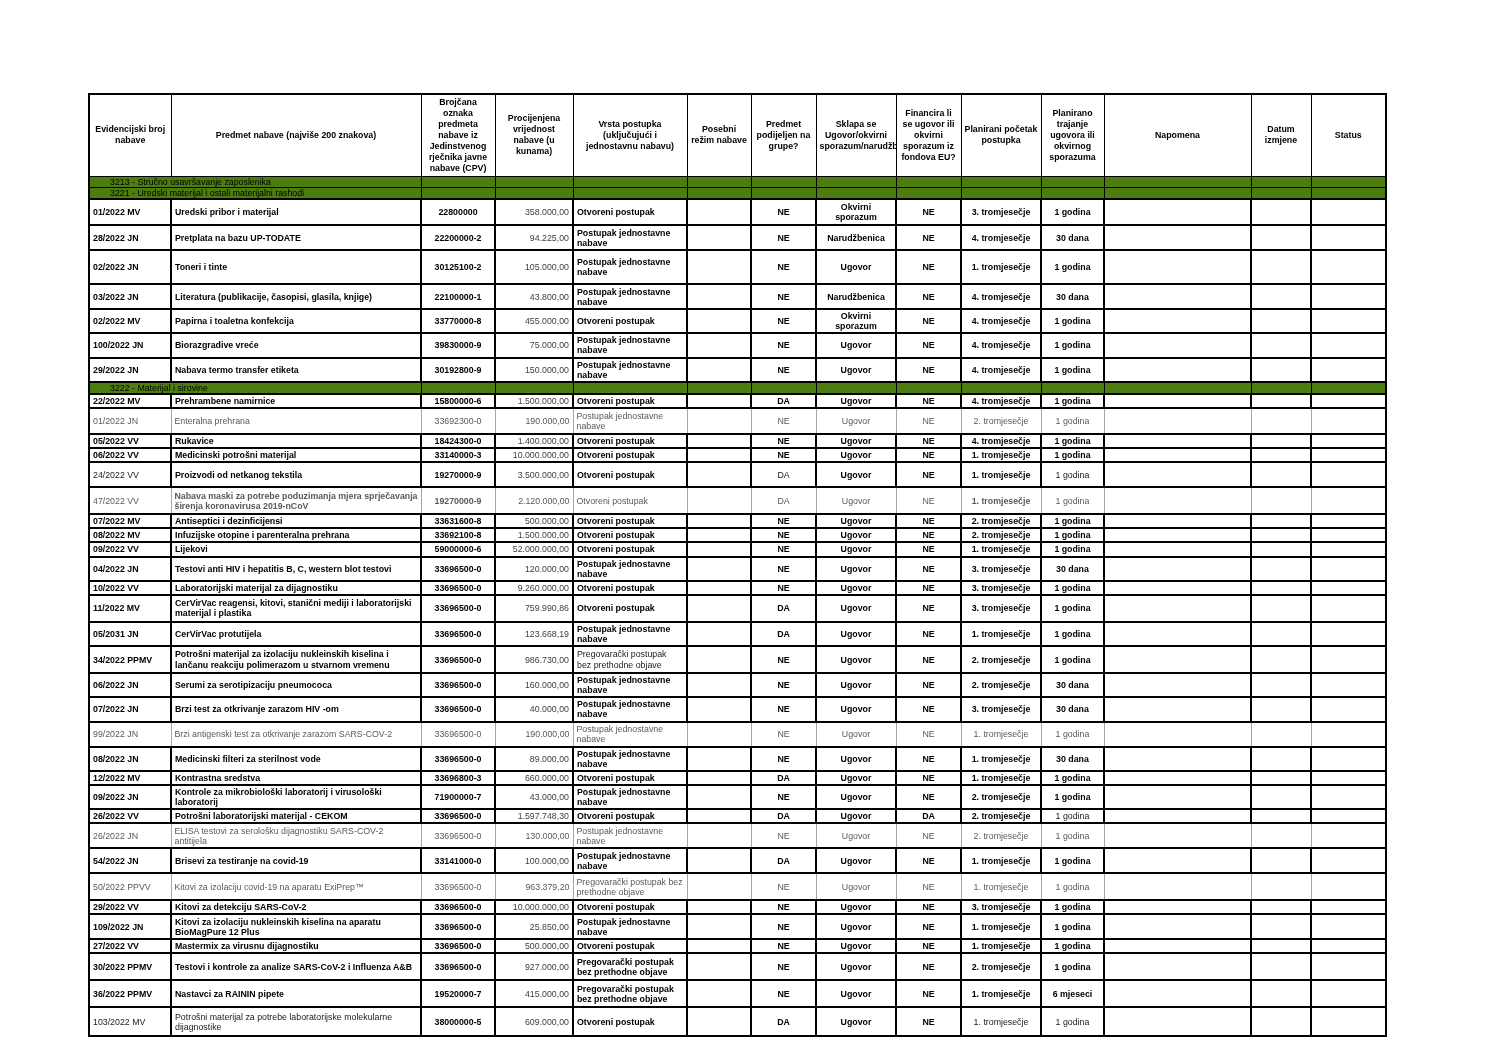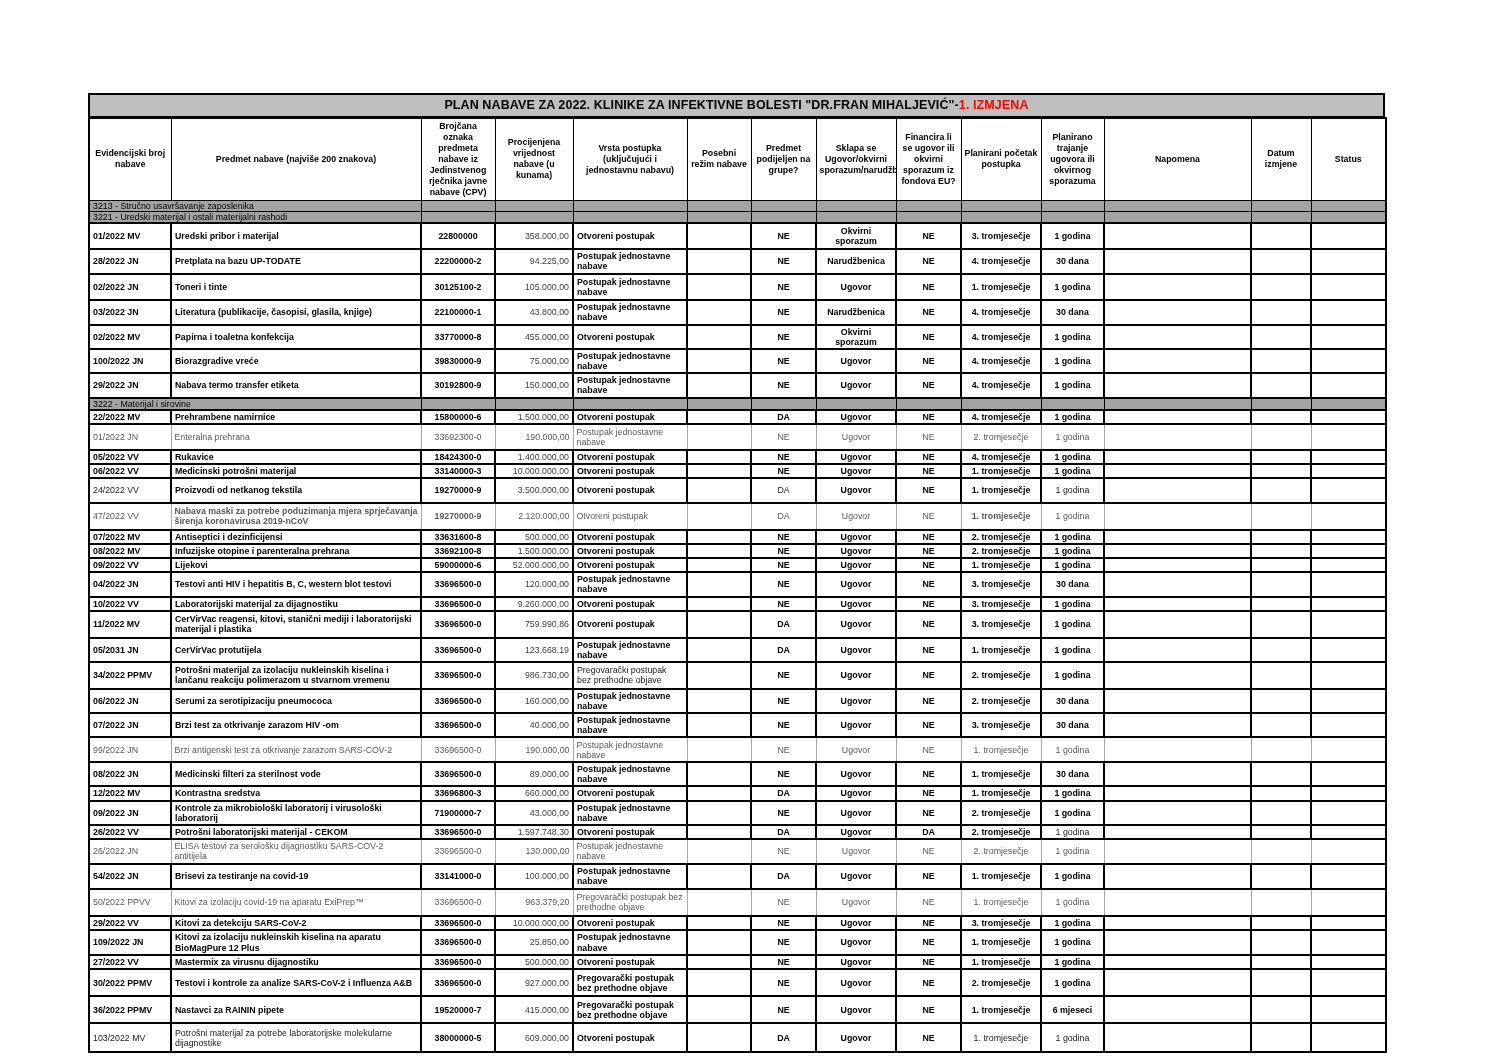--- a/index.html
+++ b/index.html
@@ -21,37 +21,34 @@
     vertical-align:middle;padding:2px 3px;line-height:1.25;color:#000;background:#fff;
     overflow:hidden;
   }
   td{
     font-size:8.8px;line-height:1.15;padding:1px 3px;vertical-align:middle;
     overflow:hidden;color:#1a1a1a;background:#fff;
   }
   tr.hl td{border:2px solid #000;}
   tr.plain td{border:1px solid #a6a6a6;color:#595959;}
   tr.section td{
-    border:1px solid #000;background:#a3a3a3;color:#000;
-    font-size:8.8px;font-weight:normal;padding:0 3px;
+    border:1px solid #000;background:#4d7c0f;color:#000;
+    font-size:8.8px;font-weight:normal;padding:0 20px;
   }
   td.al{text-align:left;}
   td.ac{text-align:center;}
   td.ar{text-align:right;color:#404040;}
   tr.plain td.ar{color:#595959;}
   td .b, td.b{font-weight:bold;color:#000;}
   tr.plain td.b{color:#595959;}
 </style>
 </head>
 <body>
 
 <div class="sheet">
-  <div class="title-bar">
-    <span>PLAN NABAVE ZA 2022. KLINIKE ZA INFEKTIVNE BOLESTI "DR.FRAN MIHALJEVIĆ"-</span><span class="title-red">1. IZMJENA</span>
-  </div>
   <table>
     <colgroup id="cols">
         <col style="width: 82px;">
         <col style="width: 250px;">
         <col style="width: 74px;">
         <col style="width: 78px;">
         <col style="width: 114px;">
         <col style="width: 64px;">
         <col style="width: 65px;">
         <col style="width: 80px;">
@@ -136,21 +133,21 @@
           <td class="ac b"></td>
           <td class="ac b">NE</td>
           <td class="ac b">Narudžbenica</td>
           <td class="ac b">NE</td>
           <td class="ac b">4. tromjesečje</td>
           <td class="ac b">30 dana</td>
           <td class="ac b"></td>
           <td class="ac b"></td>
           <td class="ac b"></td>
         </tr>
-        <tr class="hl" style="height: 26px;">
+        <tr class="hl" style="height: 34px;">
           <td class="al b">02/2022 JN</td>
           <td class="al b">Toneri i tinte</td>
           <td class="ac b">30125100-2</td>
           <td class="ar">105.000,00</td>
           <td class="al b">Postupak jednostavne nabave</td>
           <td class="ac b"></td>
           <td class="ac b">NE</td>
           <td class="ac b">Ugovor</td>
           <td class="ac b">NE</td>
           <td class="ac b">1. tromjesečje</td>

